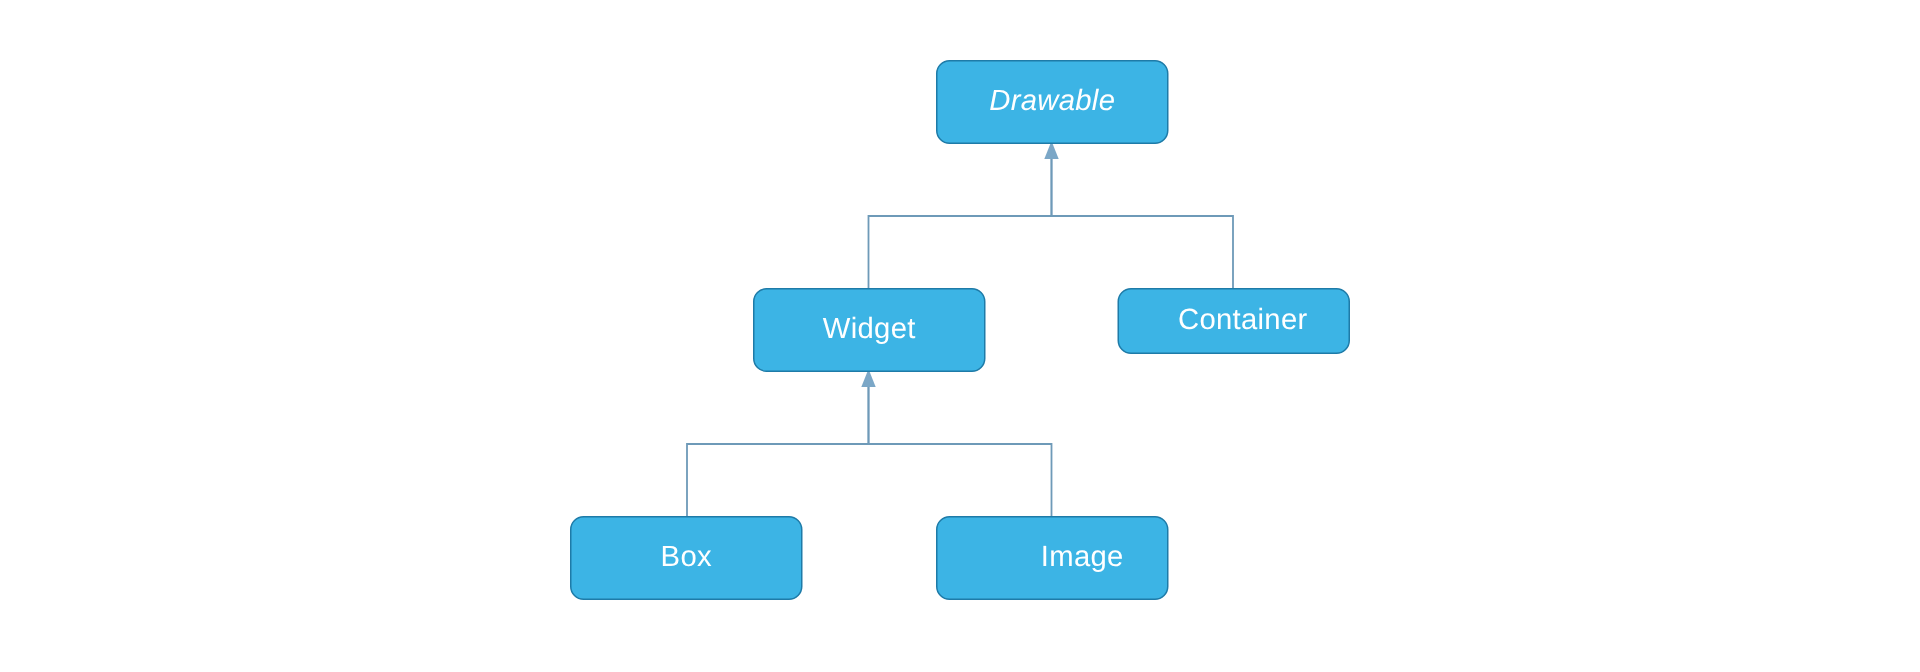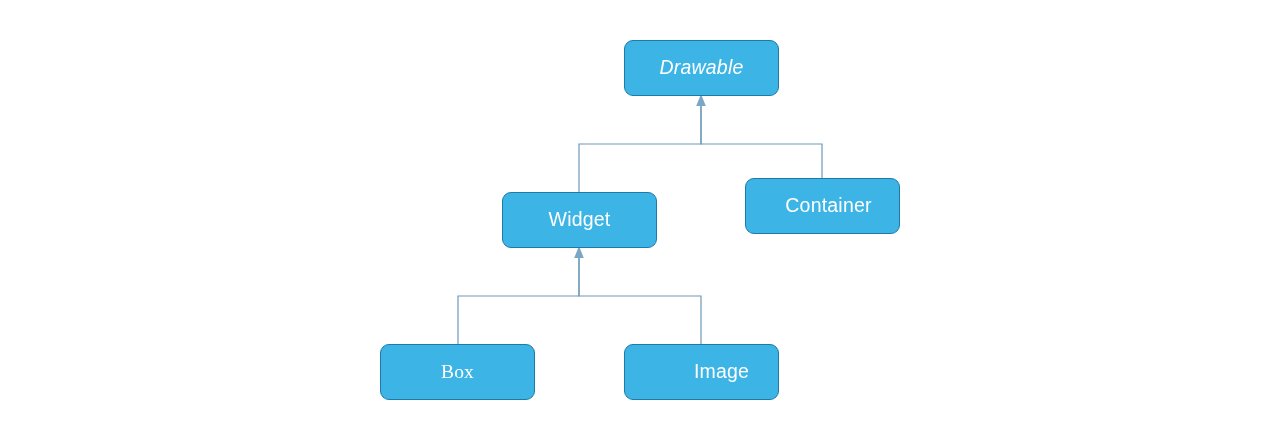--- a/index.html
+++ b/index.html
@@ -42,23 +42,23 @@
     line-height: 1;
     white-space: nowrap;
   }
   .node-label {
     pointer-events: none;
   }
   
   #node-drawable { left: 624px; top: 40px; width: 155px; height: 56px; font-style: italic; }
   
   #node-widget    { left: 502px; top: 192px; width: 155px; height: 56px; }
-  #node-container { left: 745px; top: 178px; width: 155px; height: 56px; padding-left: 12px; }
+  #node-container { left: 745px; top: 192px; width: 155px; height: 44px; padding-left: 12px; }
   
-  #node-box   { left: 380px; top: 344px; width: 155px; height: 56px; font-family: Liberation Serif, serif; }
+  #node-box   { left: 380px; top: 344px; width: 155px; height: 56px; }
   #node-image { left: 624px; top: 344px; width: 155px; height: 56px; padding-left: 40px; }
 </style>
 </head>
 <body>
 
 <div id="diagram-canvas">
 
   <svg id="connector-layer" viewBox="0 0 1280 448" width="1280" height="448" xmlns="http://www.w3.org/2000/svg">
 
     <g>

